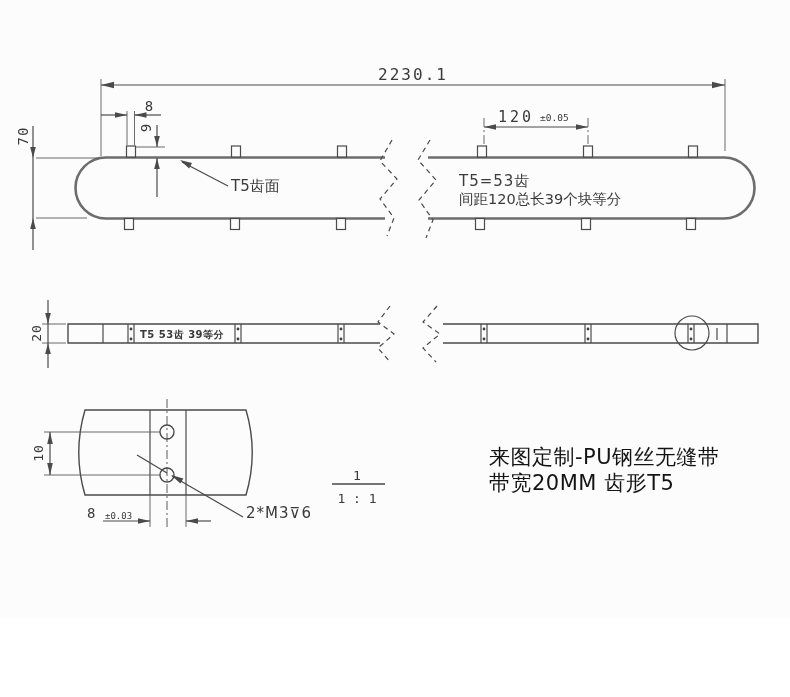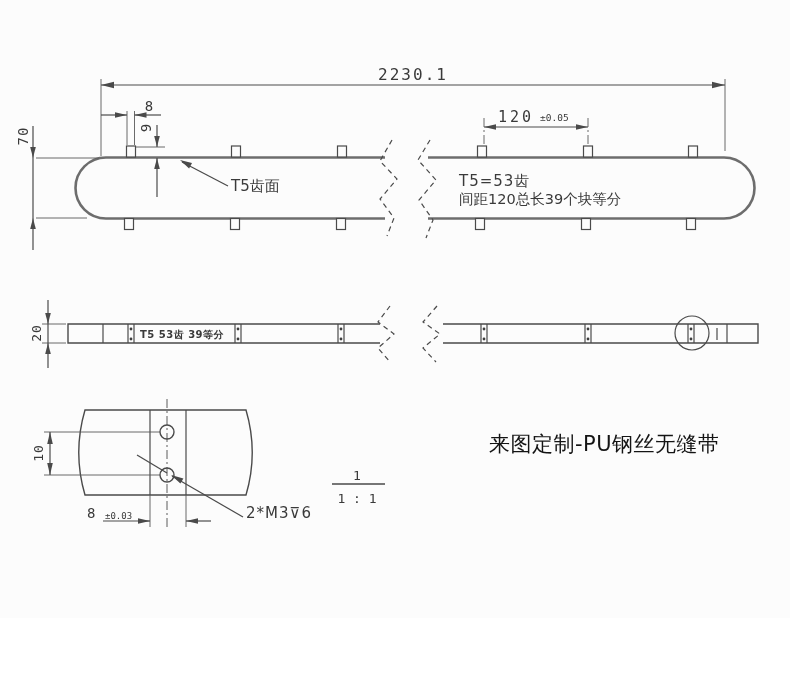--- a/index.html
+++ b/index.html
@@ -19,21 +19,21 @@
   .dash{stroke-dasharray:5,4;}
   .cline{stroke-dasharray:9,3,2,3;stroke-width:0.9;}
   .arr{fill:#4a4a4a;stroke:none;}
   .cleat{fill:#fcfcfc;stroke:#4a4a4a;stroke-width:1.2;}
   .dot{fill:#3f3f3f;stroke:none;}
   text{fill:#3a3a3a;}
   .dimtxt{font-family:"DejaVu Sans Mono","Liberation Mono",monospace;}
   .cjktxt{font-family:"DejaVu Sans","Liberation Sans",sans-serif;}
   
   .info-block{
-    position:absolute;left:489px;top:431px;width:300px;
+    position:absolute;left:489px;top:444px;width:300px;
     font-size:21px;line-height:26px;color:#141414;
     letter-spacing:0.5px;white-space:nowrap;
   }
   .headline{
     position:absolute;left:183px;top:613px;width:430px;
     font-size:40px;color:#262626;font-weight:300;
     white-space:nowrap;letter-spacing:0px;
   }
   .bracket-bl{
     position:absolute;left:165px;top:647px;width:19px;height:14px;
@@ -243,18 +243,19 @@
     <g>
       <line class="med" x1="332" y1="484" x2="385" y2="484"></line>
       <text class="dimtxt" x="357" y="480" font-size="13" text-anchor="middle">1</text>
       <text class="dimtxt" x="357" y="503" font-size="13" text-anchor="middle">1 : 1</text>
     </g>
   </g>
 </svg>
 
   <div class="info-block">
     <div>来图定制-PU钢丝无缝带</div>
+    <div>带宽20MM 齿形T5</div>
   </div>
 
   <div class="bracket-tr"></div>
   <div class="bracket-bl"></div>
 
 </div>
 
 </body></html>

